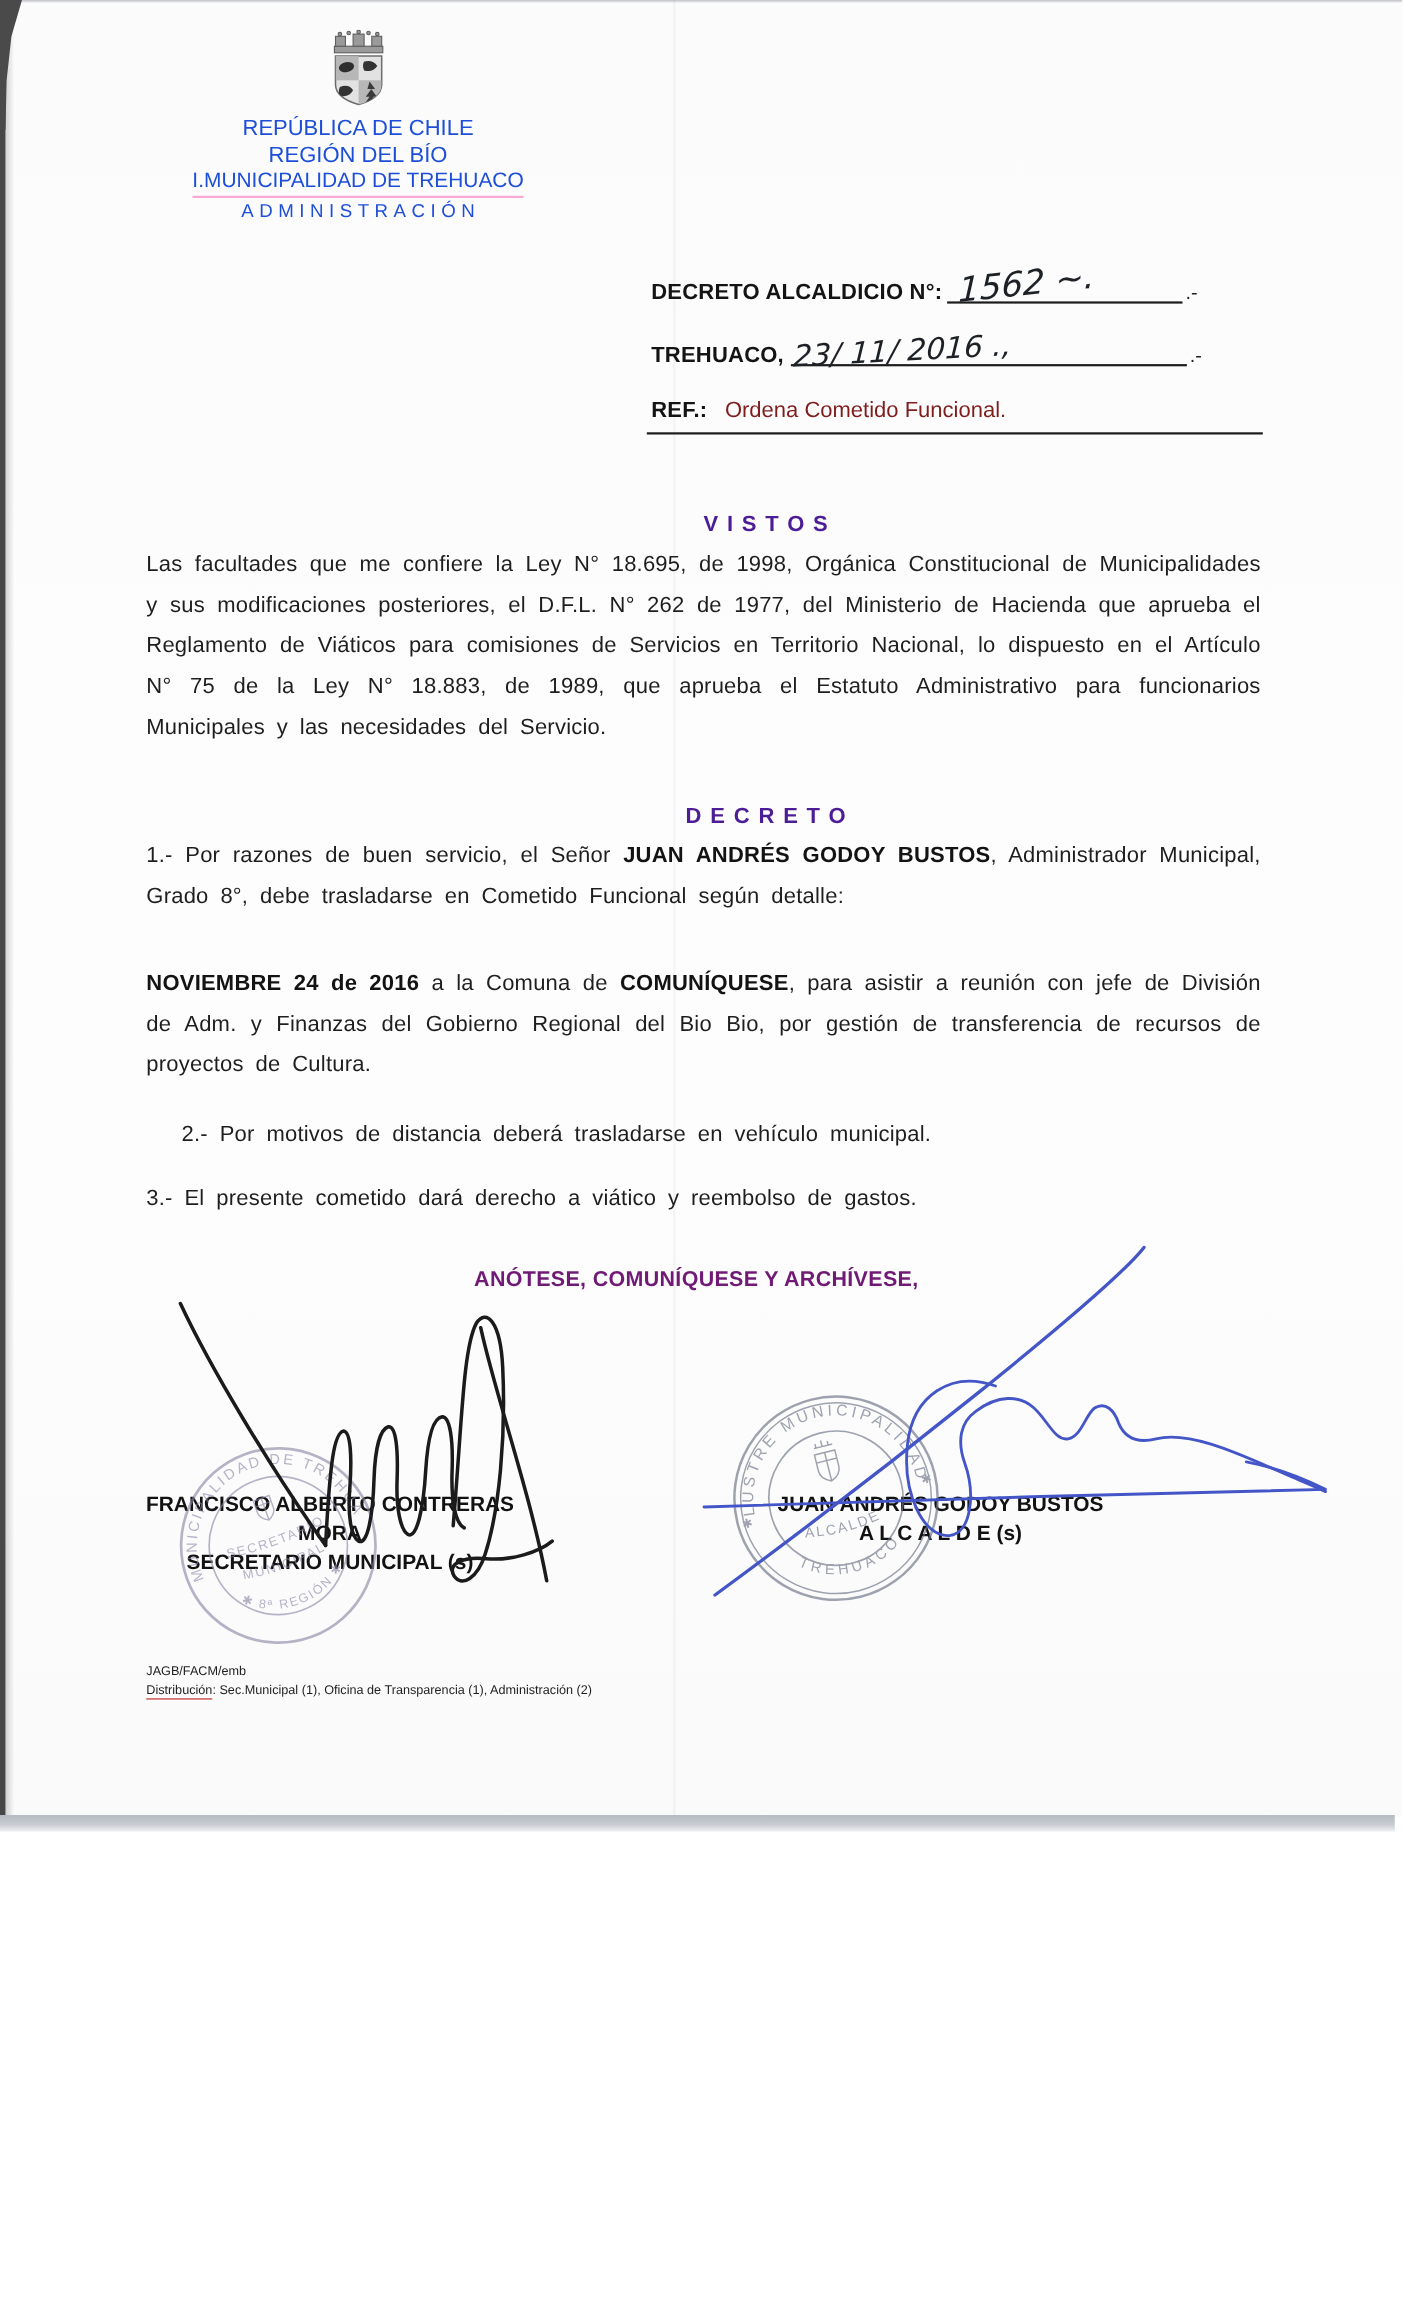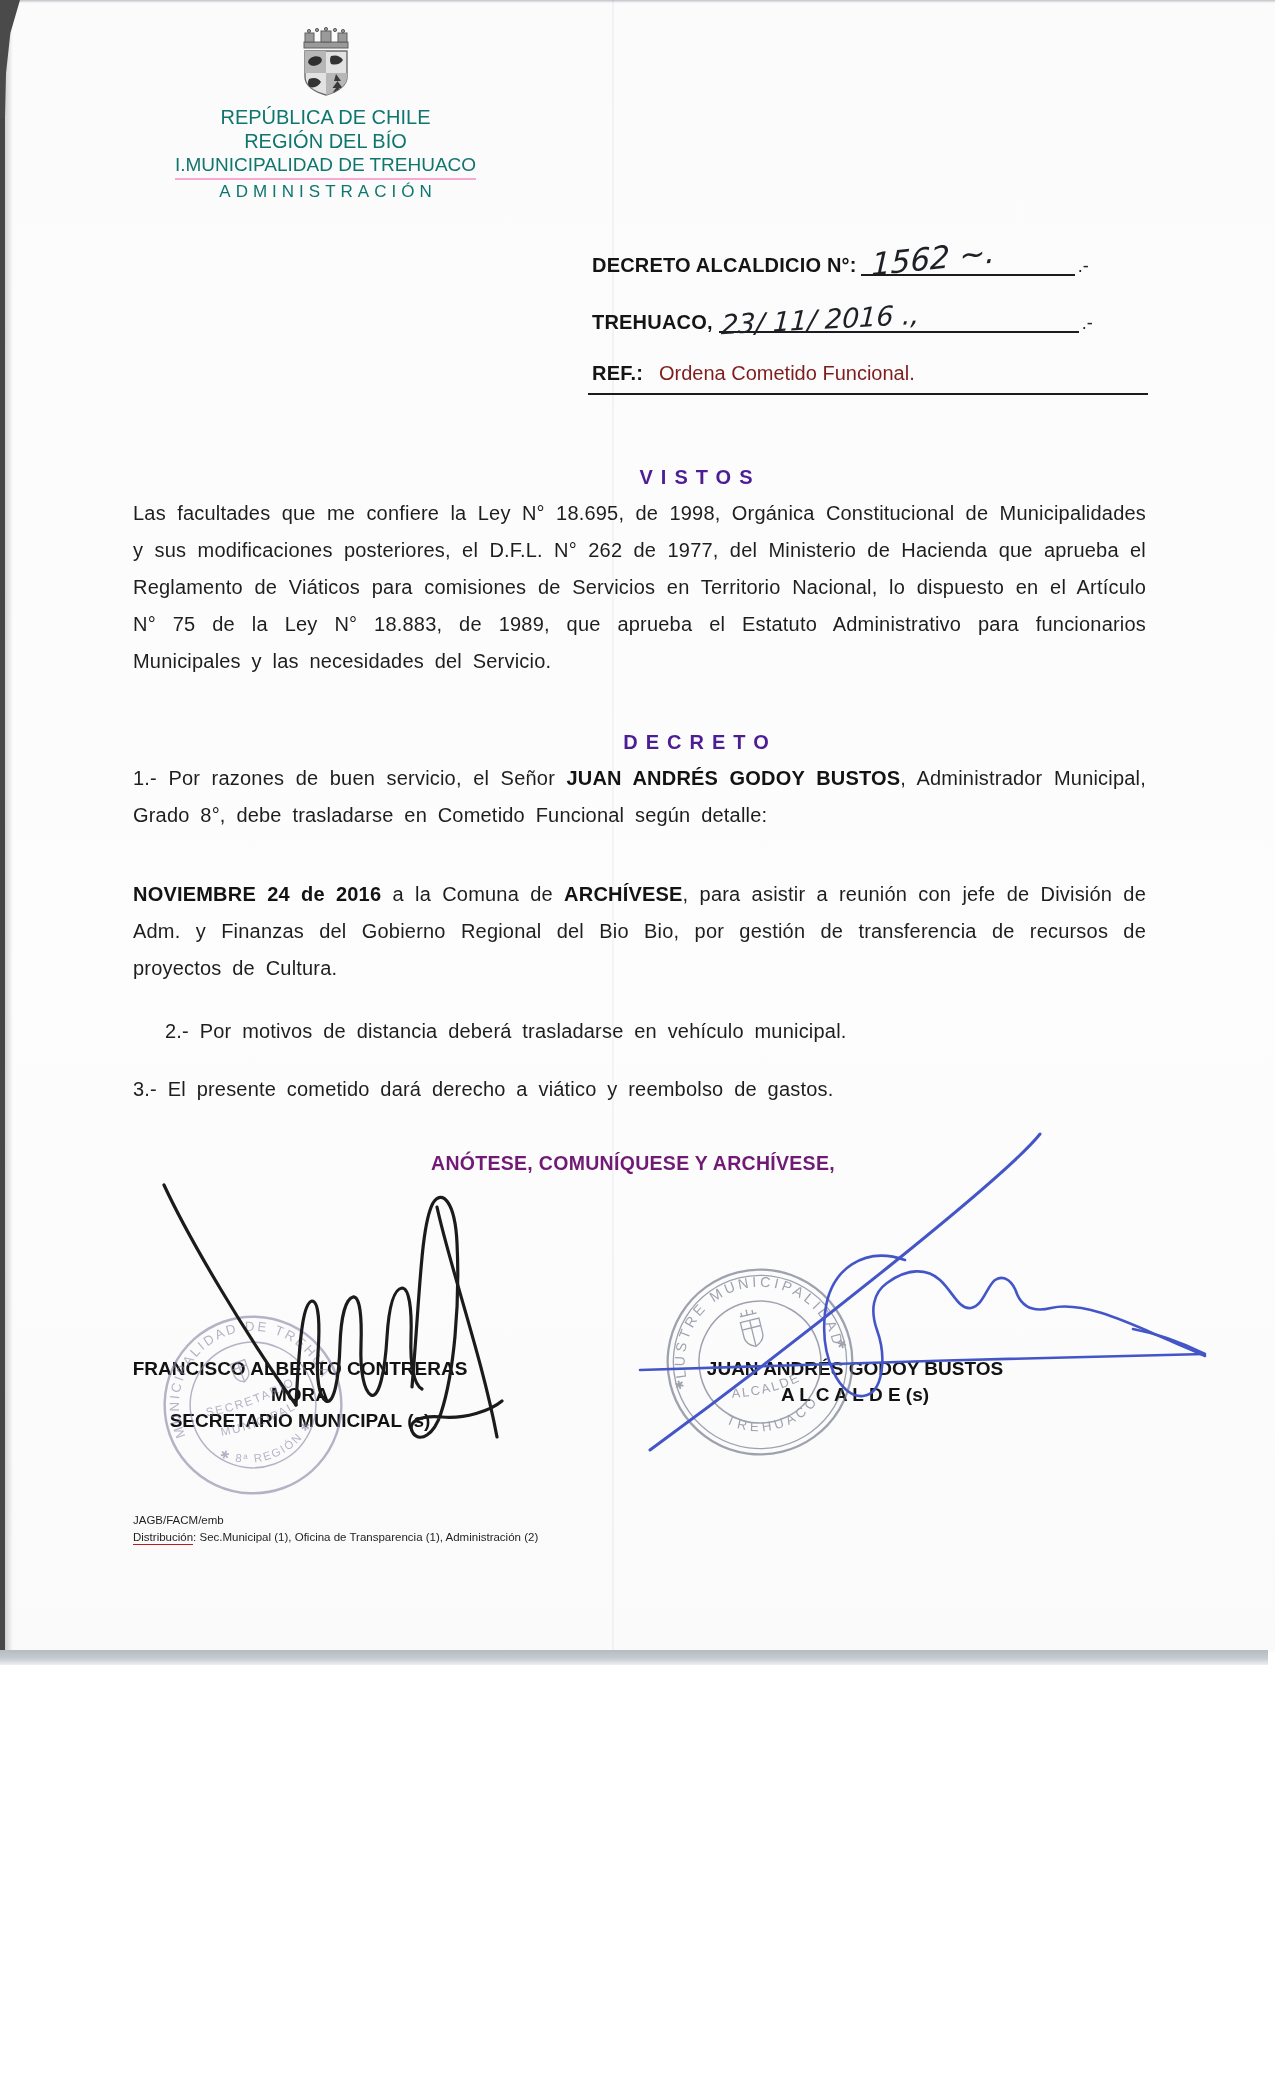--- a/index.html
+++ b/index.html
@@ -15,21 +15,21 @@
   .top-edge{position:absolute;left:0;top:0;width:1275px;height:3px;background:linear-gradient(180deg,rgba(120,125,135,.45),rgba(120,125,135,0));}
   .left-edge{position:absolute;left:0;top:0;width:5px;height:1652px;background:#474747;}
   .left-edge-fade{position:absolute;left:5px;top:0;width:8px;height:1652px;background:linear-gradient(90deg,rgba(60,60,60,.22),rgba(60,60,60,0));}
   .corner-curl{position:absolute;left:0;top:0;width:20px;height:118px;background:#4a4a4a;clip-path:polygon(0 0,100% 0,52% 28%,30% 62%,25% 100%,0 100%);}
   .fold-line{position:absolute;left:612px;top:0;width:2px;height:1650px;background:rgba(70,75,95,.05);}
   .bottom-shadow{position:absolute;left:0;top:1650px;width:1268px;height:15px;background:linear-gradient(180deg,#b6bac1 0%,#c6cad1 55%,#edeff2 100%);}
 
   
   .letterhead{position:absolute;left:158px;top:27px;width:335px;text-align:center;}
   .letterhead .logo{display:block;margin:0 auto 6px auto;}
-  .lh-line{font-size:20px;line-height:24px;color:#0f766e;}
+  .lh-line{font-size:20px;line-height:24px;color:#1d4ed8;}
   .lh-line.small{font-size:19px;}
   .lh-underline{display:inline-block;border-bottom:2px solid #f9a8d4;padding-bottom:1px;}
   .lh-spaced{font-size:17px;letter-spacing:5px;padding-left:5px;}
 
   
   .ref-block{position:absolute;left:592px;top:248px;width:560px;}
   .ref-row{position:absolute;left:0;white-space:nowrap;font-size:20px;}
   .ref-row .lbl{font-weight:bold;color:#141414;letter-spacing:.2px;}
   .uline{display:inline-block;position:relative;border-bottom:2.5px solid #1c1c1c;height:26px;vertical-align:-4px;}
   .u1{width:214px;margin-left:4px;}
@@ -126,21 +126,21 @@
   </div>
   <div class="ref-rule"></div>
 </div>
 
 <div class="heading" style="top:466px;">VISTOS</div>
 <p class="para" style="top:495px;"><span>Las facultades que me confiere la Ley N° 18.695, de 1998, Orgánica Constitucional de Municipalidades y sus modificaciones posteriores, el D.F.L. N° 262 de 1977, del Ministerio de Hacienda que aprueba el Reglamento de Viáticos para comisiones de Servicios en Territorio Nacional, lo dispuesto en el Artículo N° 75 de la Ley N° 18.883, de 1989, que aprueba el Estatuto Administrativo para funcionarios Municipales y las necesidades del Servicio.</span></p>
 
 <div class="heading" style="top:731px;">DECRETO</div>
 <p class="para" style="top:760px;"><span>1.- Por razones de buen servicio, el Señor </span><span class="b">JUAN ANDRÉS GODOY BUSTOS</span><span>, Administrador Municipal, Grado 8°, debe trasladarse en Cometido Funcional según detalle:</span></p>
 
-<p class="para" style="top:876px;"><span class="b">NOVIEMBRE 24 de 2016</span><span> a la Comuna de </span><span class="b">ARCHÍVESE</span><span>, para asistir a reunión con jefe de División de Adm. y Finanzas del Gobierno Regional del Bio Bio, por gestión de transferencia de recursos de proyectos de Cultura.</span></p>
+<p class="para" style="top:876px;"><span class="b">NOVIEMBRE 24 de 2016</span><span> a la Comuna de </span><span class="b">COMUNÍQUESE</span><span>, para asistir a reunión con jefe de División de Adm. y Finanzas del Gobierno Regional del Bio Bio, por gestión de transferencia de recursos de proyectos de Cultura.</span></p>
 
 <p class="para single" style="top:1013px;margin-left:32px;">2.- Por motivos de distancia deberá trasladarse en vehículo municipal.</p>
 <p class="para single" style="top:1071px;">3.- El presente cometido dará derecho a viático y reembolso de gastos.</p>
 
 <div class="closing">ANÓTESE, COMUNÍQUESE Y ARCHÍVESE,</div>
 
 <div class="sig-names names-left">
   <div>FRANCISCO ALBERTO CONTRERAS MORA</div>
   <div>SECRETARIO MUNICIPAL (s)</div>
 </div>

